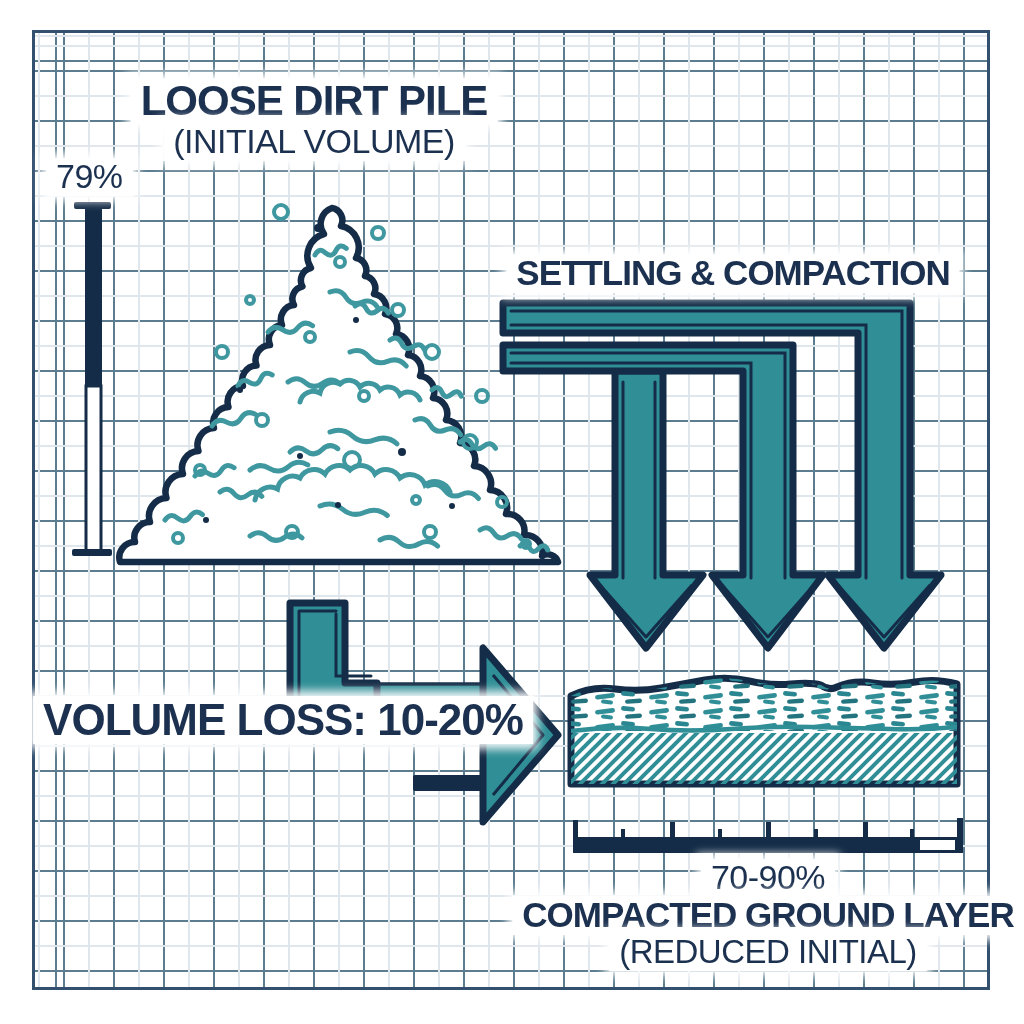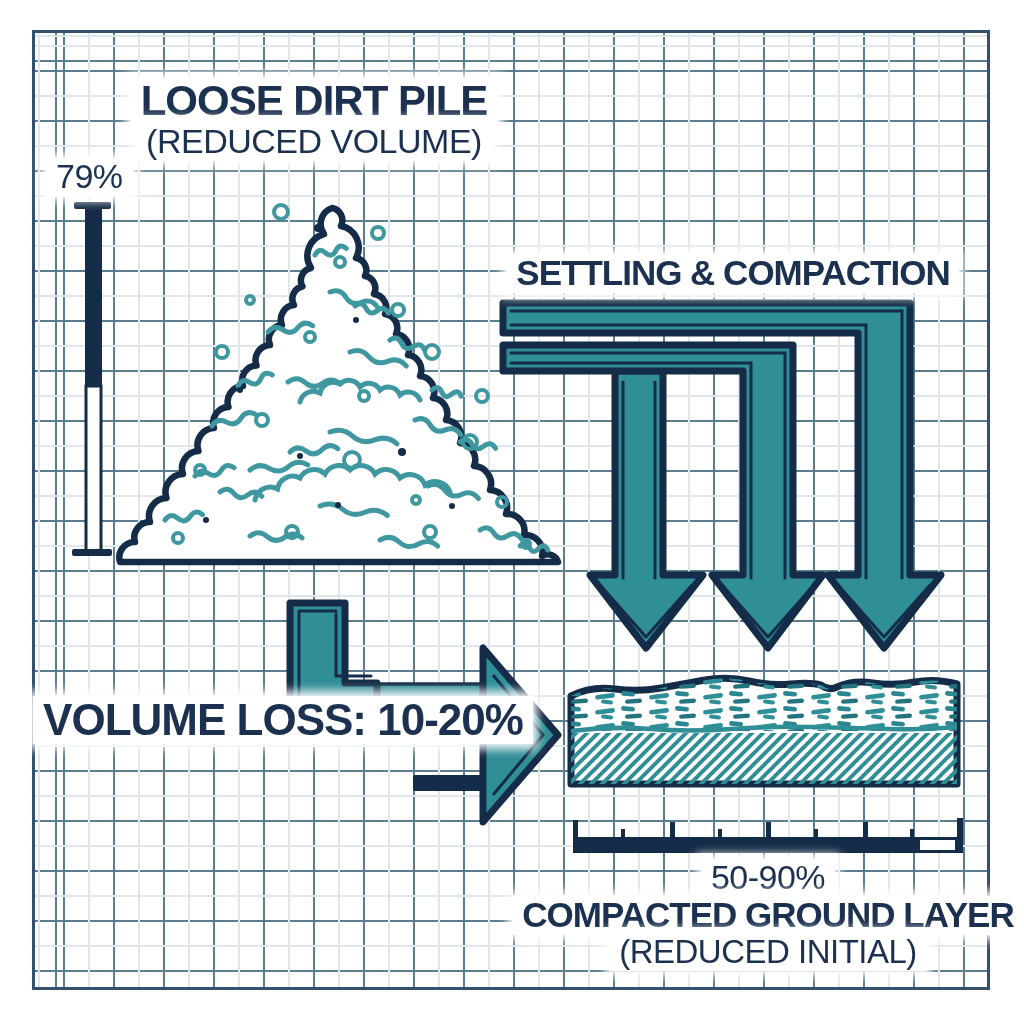--- a/index.html
+++ b/index.html
@@ -171,20 +171,20 @@
       <rect class="navy" x="766" y="822" width="5" height="16"></rect>
       <rect class="navy" x="863" y="822" width="5" height="16"></rect>
       <rect class="navy" x="621" y="829" width="4" height="9"></rect>
       <rect class="navy" x="718" y="829" width="4" height="9"></rect>
       <rect class="navy" x="814" y="829" width="4" height="9"></rect>
       <rect class="navy" x="910" y="829" width="4" height="9"></rect>
     </g>
   </svg>
 
   <div class="label ctr b" style="left:314px;top:78px;font-size:42px;">LOOSE DIRT PILE</div>
-  <div class="label ctr r" style="left:314px;top:123px;font-size:34px;">(REDUCED VOLUME)</div>
+  <div class="label ctr r" style="left:314px;top:123px;font-size:34px;">(INITIAL VOLUME)</div>
   <div class="label r" style="left:46px;top:158px;font-size:34px;">79%</div>
   <div class="label ctr b" style="left:733px;top:254px;font-size:35px;">SETTLING &amp; COMPACTION</div>
   <div class="label ctr b" style="left:283px;top:696px;font-size:44px;">VOLUME LOSS: 10-20%</div>
-  <div class="label ctr r" style="left:768px;top:859px;font-size:34px;">50-90%</div>
+  <div class="label ctr r" style="left:768px;top:859px;font-size:34px;">70-90%</div>
   <div class="label ctr b" style="left:768px;top:896px;font-size:35px;">COMPACTED GROUND LAYER</div>
   <div class="label ctr r" style="left:768px;top:934px;font-size:33px;">(REDUCED INITIAL)</div>
 </div>
 
 </body></html>

